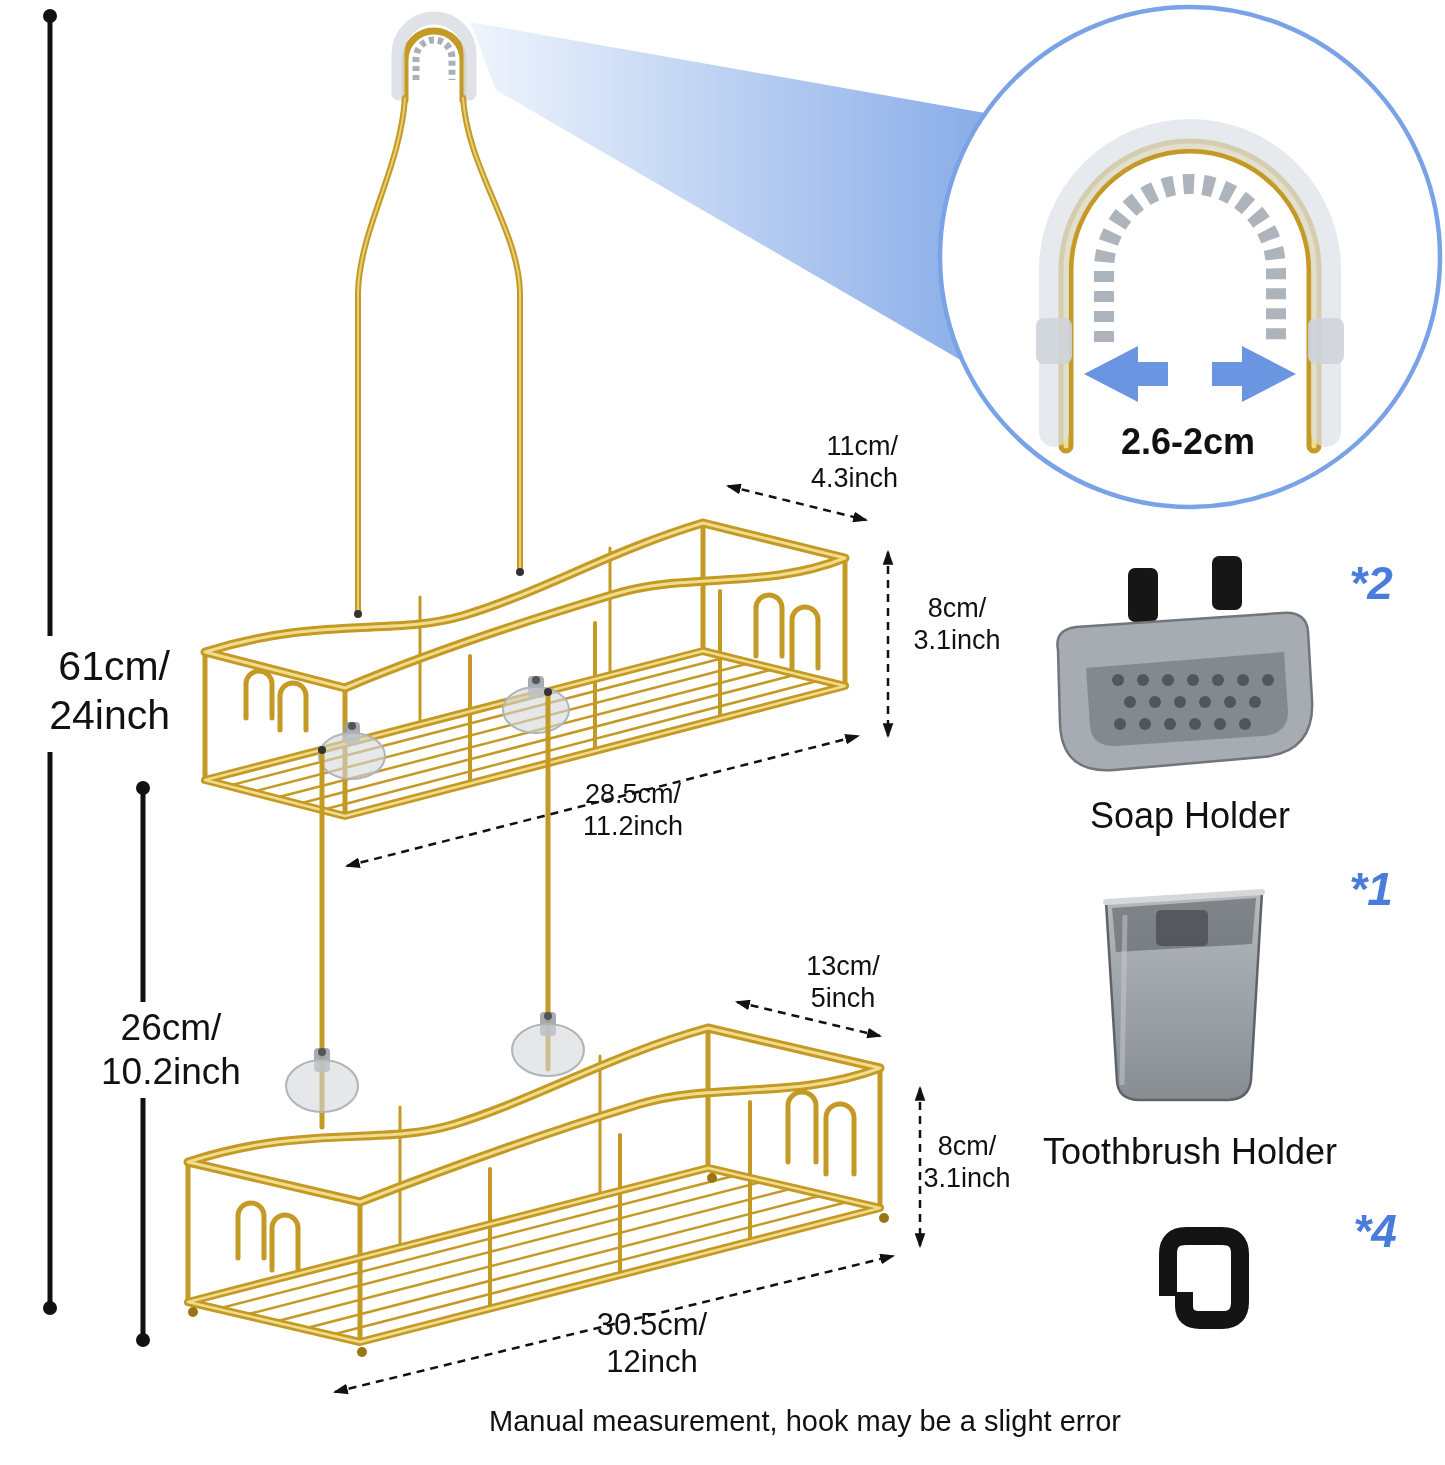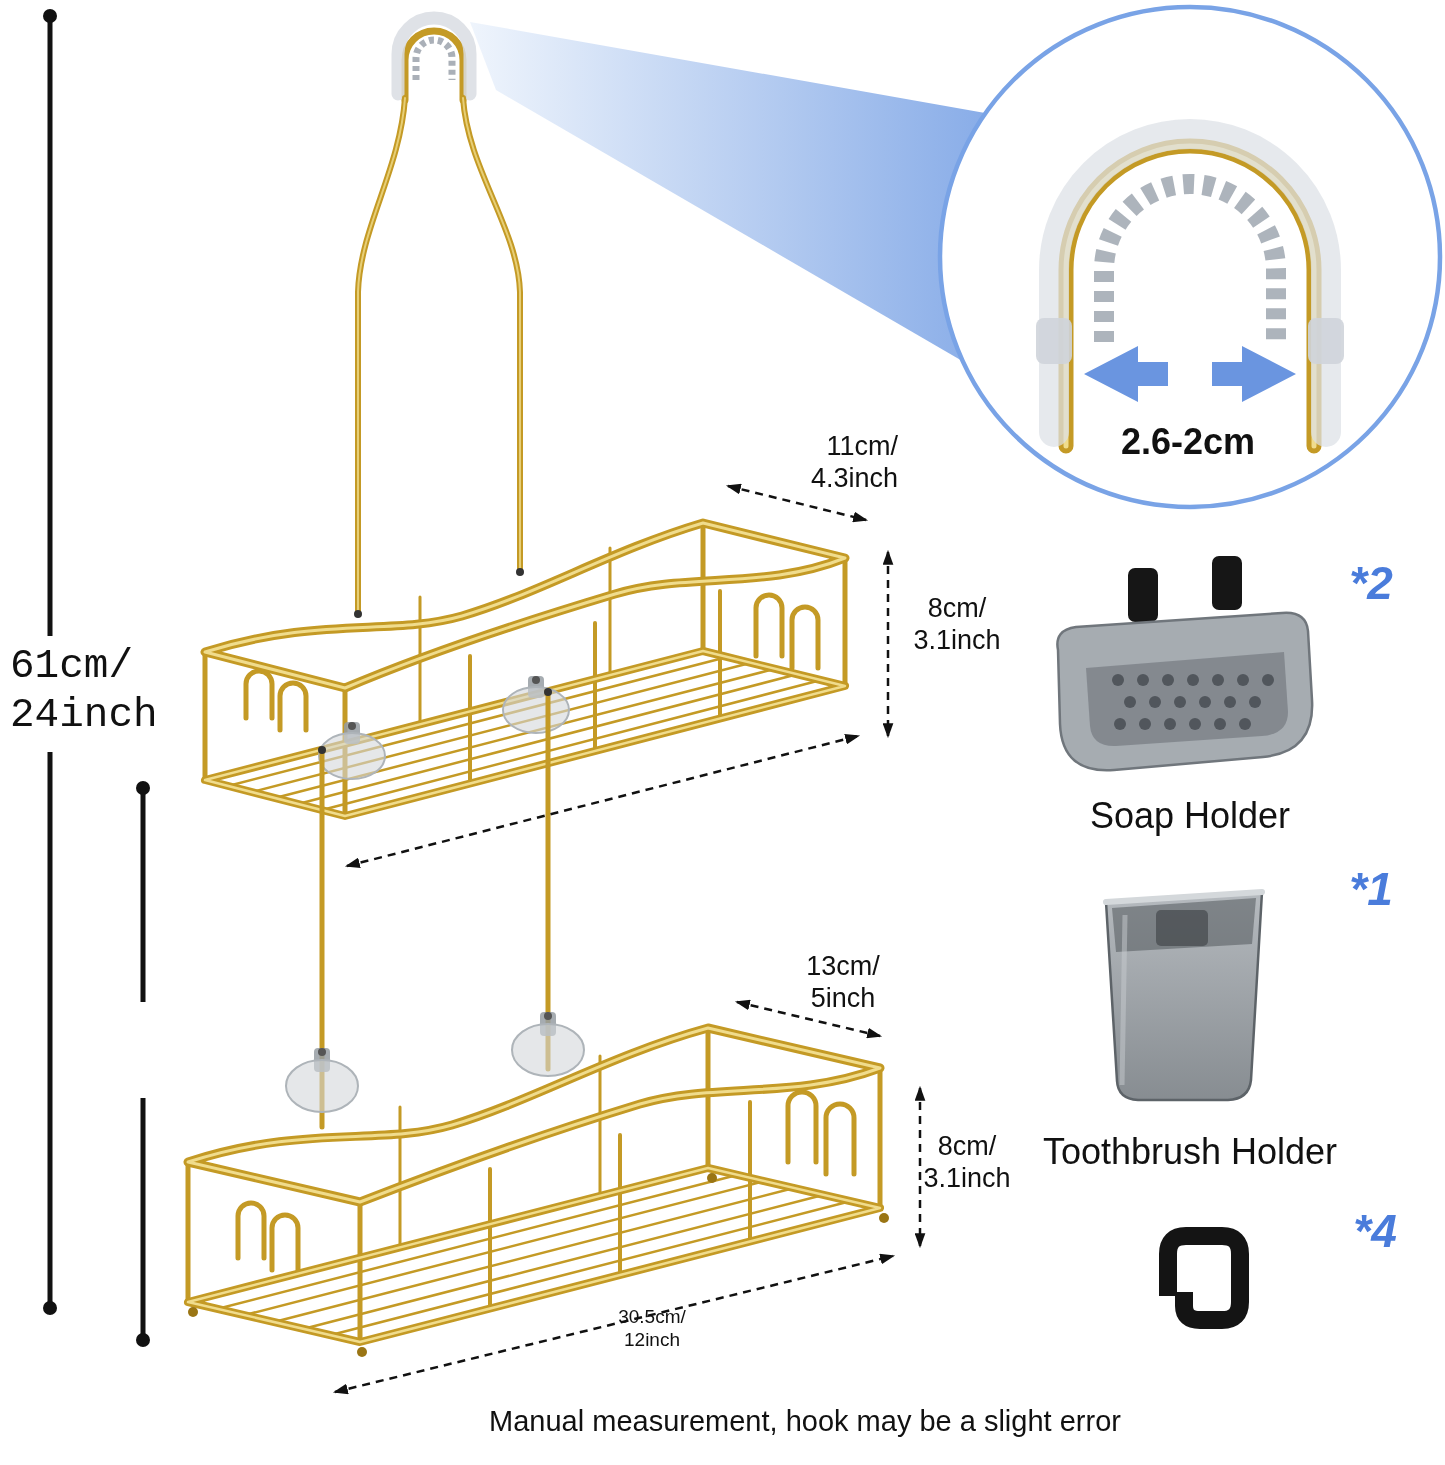--- a/index.html
+++ b/index.html
@@ -10,28 +10,28 @@
   .stage svg.art{position:absolute;left:0;top:0;}
   .label{
     position:absolute;white-space:pre-line;text-align:center;
     color:var(--text,#111);line-height:1.2;
   }
   .gb{stroke:var(--gold,#C49A25);fill:none;stroke-linecap:round;stroke-linejoin:round;}
   .gh{stroke:var(--gold-light,#F0DC8C);fill:none;stroke-linecap:round;stroke-linejoin:round;}
   .dim{stroke:#111;stroke-width:2.5;stroke-dasharray:8 6;fill:none;
        marker-start:url(#mA);marker-end:url(#mA);}
   .meas{stroke:#111;stroke-width:5;}
-  .l-61{left:4px;top:642px;width:160px;font-size:41px;text-align:left;padding-left:6px;font-family:Liberation Mono, monospace;}
+  .l-61{left:4px;top:642px;width:160px;font-size:41px;text-align:right;padding-left:6px;}
   .l-26{left:86px;top:1006px;width:170px;font-size:37px;}
   .l-11{left:738px;top:430px;width:160px;font-size:27px;text-align:right;}
   .l-8t{left:902px;top:592px;width:110px;font-size:27px;}
   .l-285{left:548px;top:778px;width:170px;font-size:27px;}
   .l-13{left:778px;top:950px;width:130px;font-size:27px;}
   .l-8b{left:912px;top:1130px;width:110px;font-size:27px;}
-  .l-305{left:572px;top:1306px;width:160px;font-size:19px;}
+  .l-305{left:572px;top:1306px;width:160px;font-size:31px;}
   .l-gap{left:1088px;top:420px;width:200px;font-size:36px;font-weight:700;}
   .qty{font-size:46px;font-weight:700;font-style:italic;color:var(--accent-blue,#4A7CDB);}
   .q-soap{left:1326px;top:556px;width:90px;}
   .q-tb{left:1326px;top:862px;width:90px;}
   .q-hook{left:1330px;top:1204px;width:90px;}
   .name{font-size:36px;font-weight:400;margin-top:16px;}
   .n-soap{left:1055px;top:778px;width:270px;}
   .n-tb{left:1030px;top:1114px;width:320px;}
   .n-hook{left:1070px;top:1340px;width:270px;}
   .footnote{left:425px;top:1404px;width:760px;font-size:29px;}
@@ -228,24 +228,28 @@
   </g>
 
   <g fill="none" stroke="#141414" stroke-width="18">
     <path d="M 1168,1296 L 1168,1254 Q 1168,1236 1186,1236 L 1222,1236 Q 1240,1236 1240,1254 L 1240,1266"></path>
     <path d="M 1240,1260 L 1240,1302 Q 1240,1320 1222,1320 L 1200,1320 Q 1184,1320 1184,1306 L 1184,1292"></path>
   </g>
 </svg>
 
 <div class="label l-61">61cm/
 24inch</div>
+<div class="label l-26">26cm/
+10.2inch</div>
 <div class="label l-11">11cm/
 4.3inch</div>
 <div class="label l-8t">8cm/
 3.1inch</div>
+<div class="label l-285">28.5cm/
+11.2inch</div>
 <div class="label l-13">13cm/
 5inch</div>
 <div class="label l-8b">8cm/
 3.1inch</div>
 <div class="label l-305">30.5cm/
 12inch</div>
 <div class="label l-gap">2.6-2cm</div>
 
 <div class="label qty q-soap">*2</div>
 <div class="label name n-soap">Soap Holder</div>

